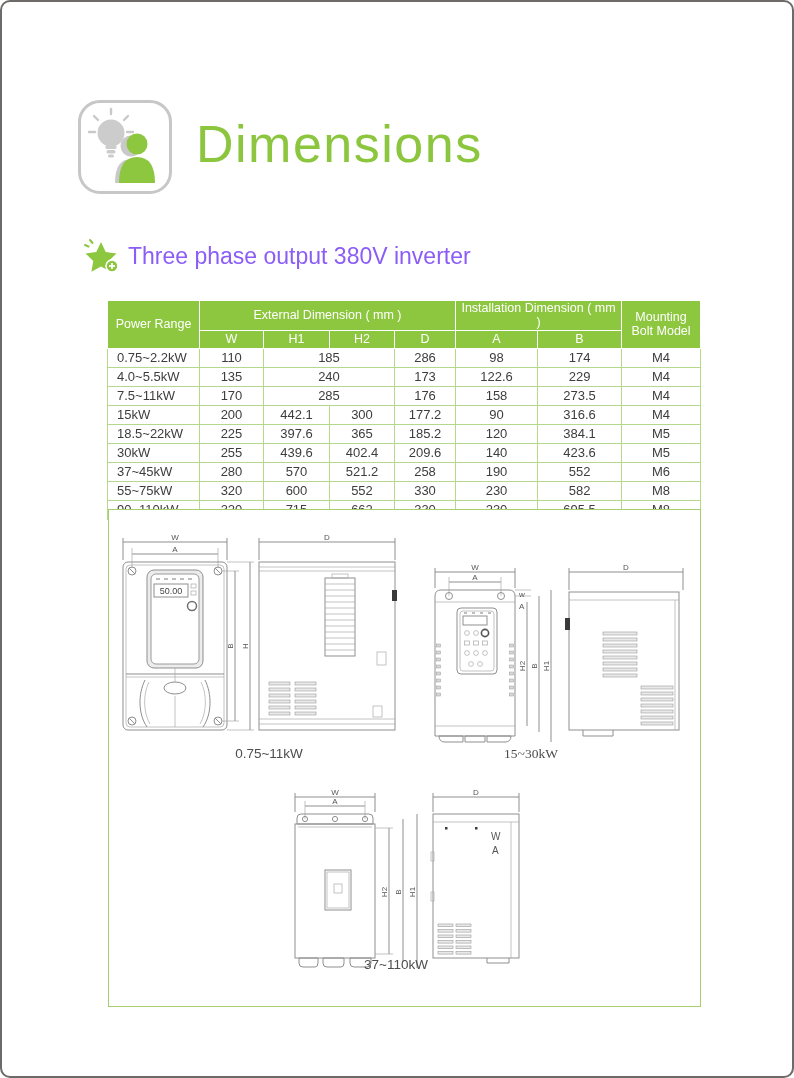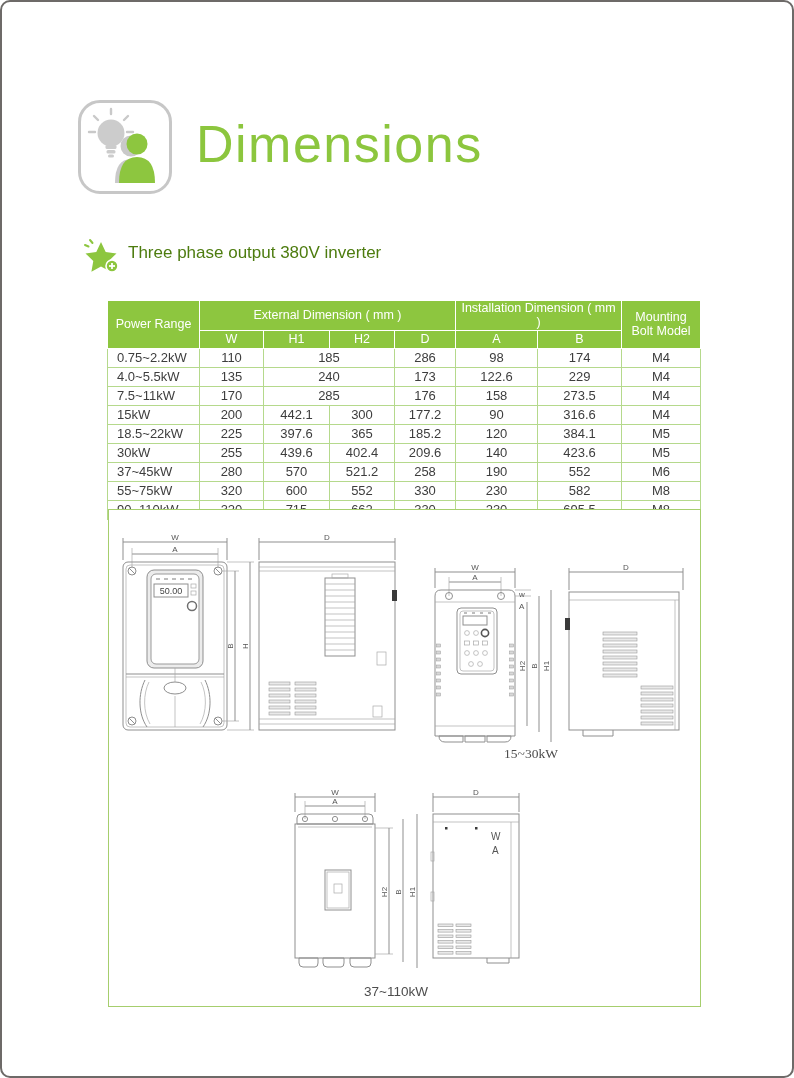--- a/index.html
+++ b/index.html
@@ -18,21 +18,21 @@
     border:3px solid #c7c7c7; border-radius:22px; box-sizing:border-box;
     background:#fff;
   }
   .page-title {
     position:absolute; left:196px; top:114px;
     font-size:52px; color:#8cc63e; letter-spacing:1.5px;
   }
   .star-icon { position:absolute; left:82px; top:238px; }
   .section-heading {
     position:absolute; left:128px; top:243px;
-    font-size:17px; color:#4d7c0f;
+    font-size:23px; color:#8b5cf6;
   }
   table.dim-table {
     position:absolute; left:107px; top:300px; width:593px;
     border-collapse:collapse; table-layout:fixed;
     font-size:13px; color:#3d3d3d;
   }
   .dim-table th {
     background:#8dc63f; color:#ffffff; font-weight:normal; font-size:12.5px;
     border:1px solid #ffffff; height:17px; padding:0 2px; line-height:1.15;
   }
@@ -325,20 +325,21 @@
         <rect class="slat" x="36" y="160" width="21" height="3"></rect>
       <rect class="slat" x="10" y="166" width="21" height="3"></rect>
         <rect class="slat" x="36" y="166" width="21" height="3"></rect>
       <rect class="slat" x="10" y="172" width="21" height="3"></rect>
         <rect class="slat" x="36" y="172" width="21" height="3"></rect>
       <rect class="slat" x="10" y="178" width="21" height="3"></rect>
         <rect class="slat" x="36" y="178" width="21" height="3"></rect>
     </g>
   </svg>
 
+  <div class="draw-label" style="left:0px; top:236px; width:320px;">0.75~11kW</div>
 
   <svg style="left:326px; top:56px;" width="124" height="182" viewBox="0 0 124 182">
     <line class="ln" x1="0" y1="6" x2="80" y2="6"></line>
     <line class="ln" x1="0" y1="2" x2="0" y2="22"></line>
       <line class="ln" x1="80" y1="2" x2="80" y2="22"></line>
     <text class="dimt" x="40" y="4" text-anchor="middle">W</text>
     <line class="ln" x1="14" y1="16" x2="66" y2="16"></line>
     <line class="lnt" x1="14" y1="11" x2="14" y2="30"></line>
       <line class="lnt" x1="66" y1="11" x2="66" y2="30"></line>
     <text class="dimt" x="40" y="14" text-anchor="middle">A</text>
@@ -502,14 +503,14 @@
       <rect class="slat" x="7" y="148.5" width="15" height="2.6"></rect>
         <rect class="slat" x="25" y="148.5" width="15" height="2.6"></rect>
       <rect class="slat" x="7" y="154" width="15" height="2.6"></rect>
         <rect class="slat" x="25" y="154" width="15" height="2.6"></rect>
       <rect class="slat" x="7" y="159.5" width="15" height="2.6"></rect>
         <rect class="slat" x="25" y="159.5" width="15" height="2.6"></rect>
     </g>
     <path class="ln" d="M56,166 v5 h22 v-5"></path>
   </svg>
 
-  <div class="draw-label" style="left:177px; top:474px; width:220px;text-align:center;">37~110kW</div>
+  <div class="draw-label" style="left:177px; top:447px; width:220px;text-align:center;">37~110kW</div>
 </div>
 
 </body></html>

